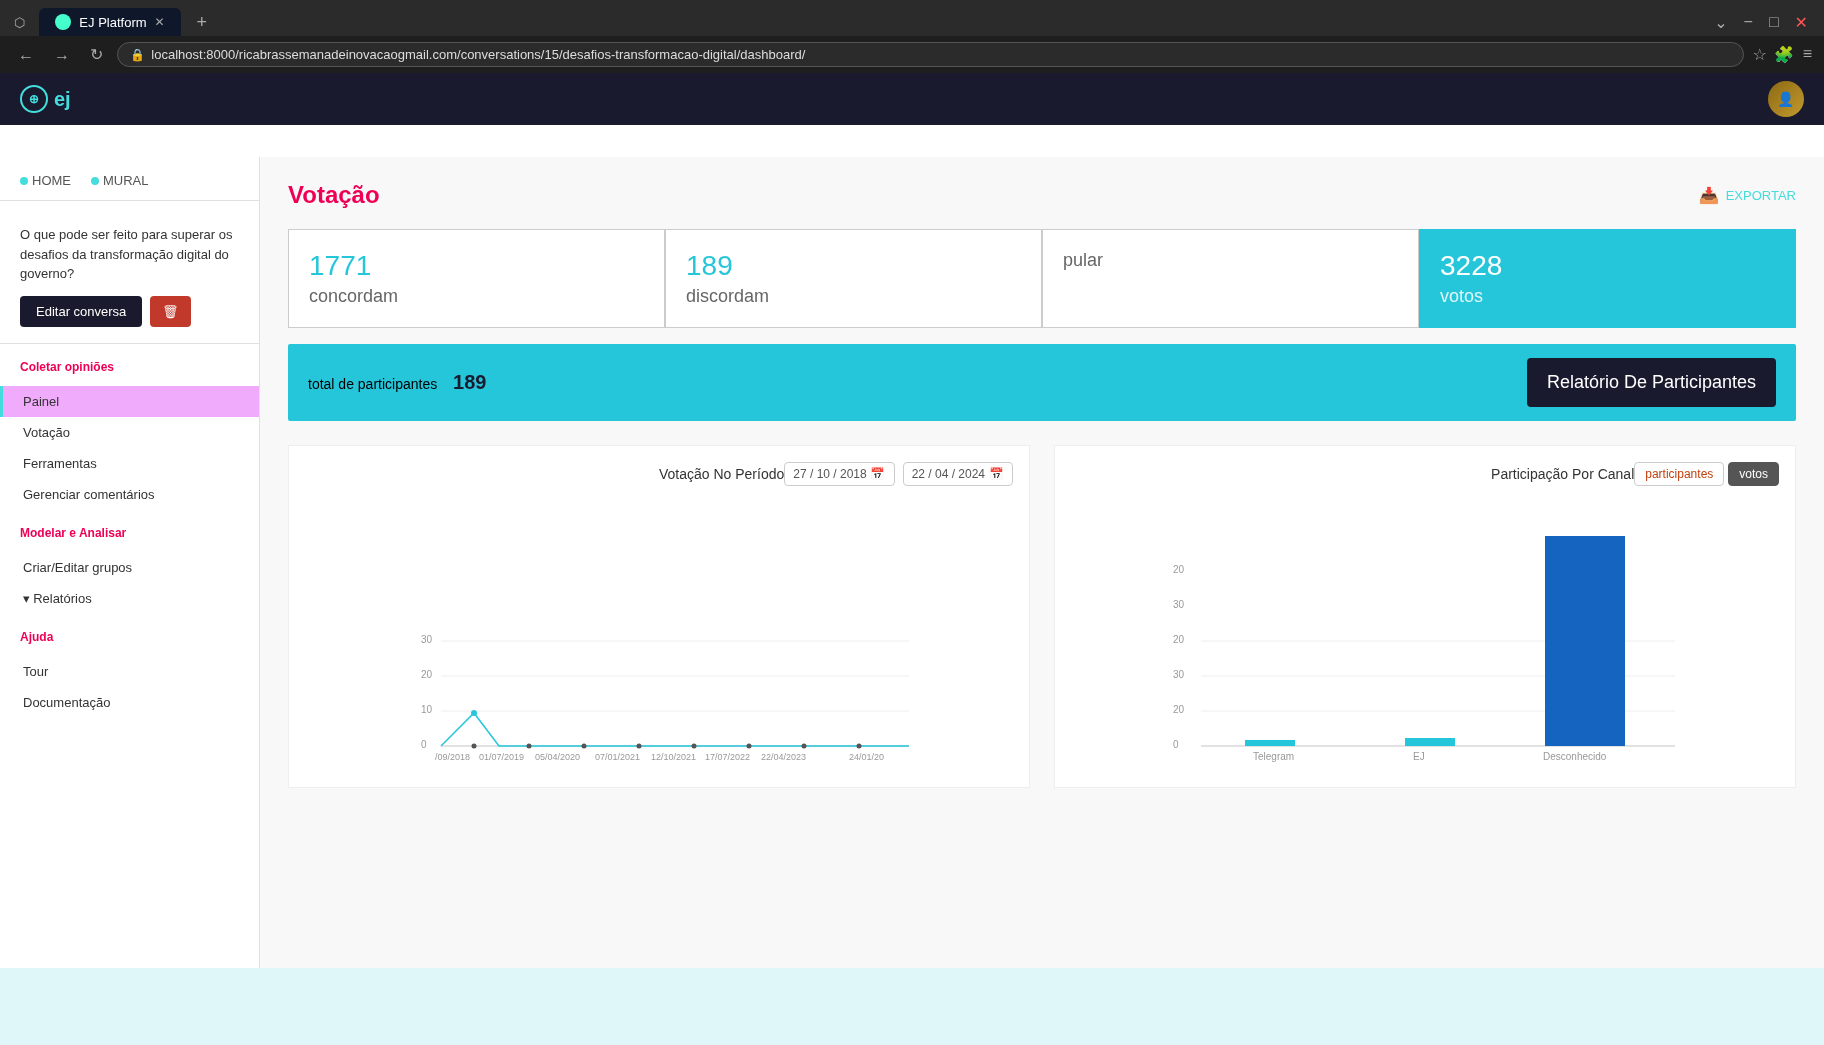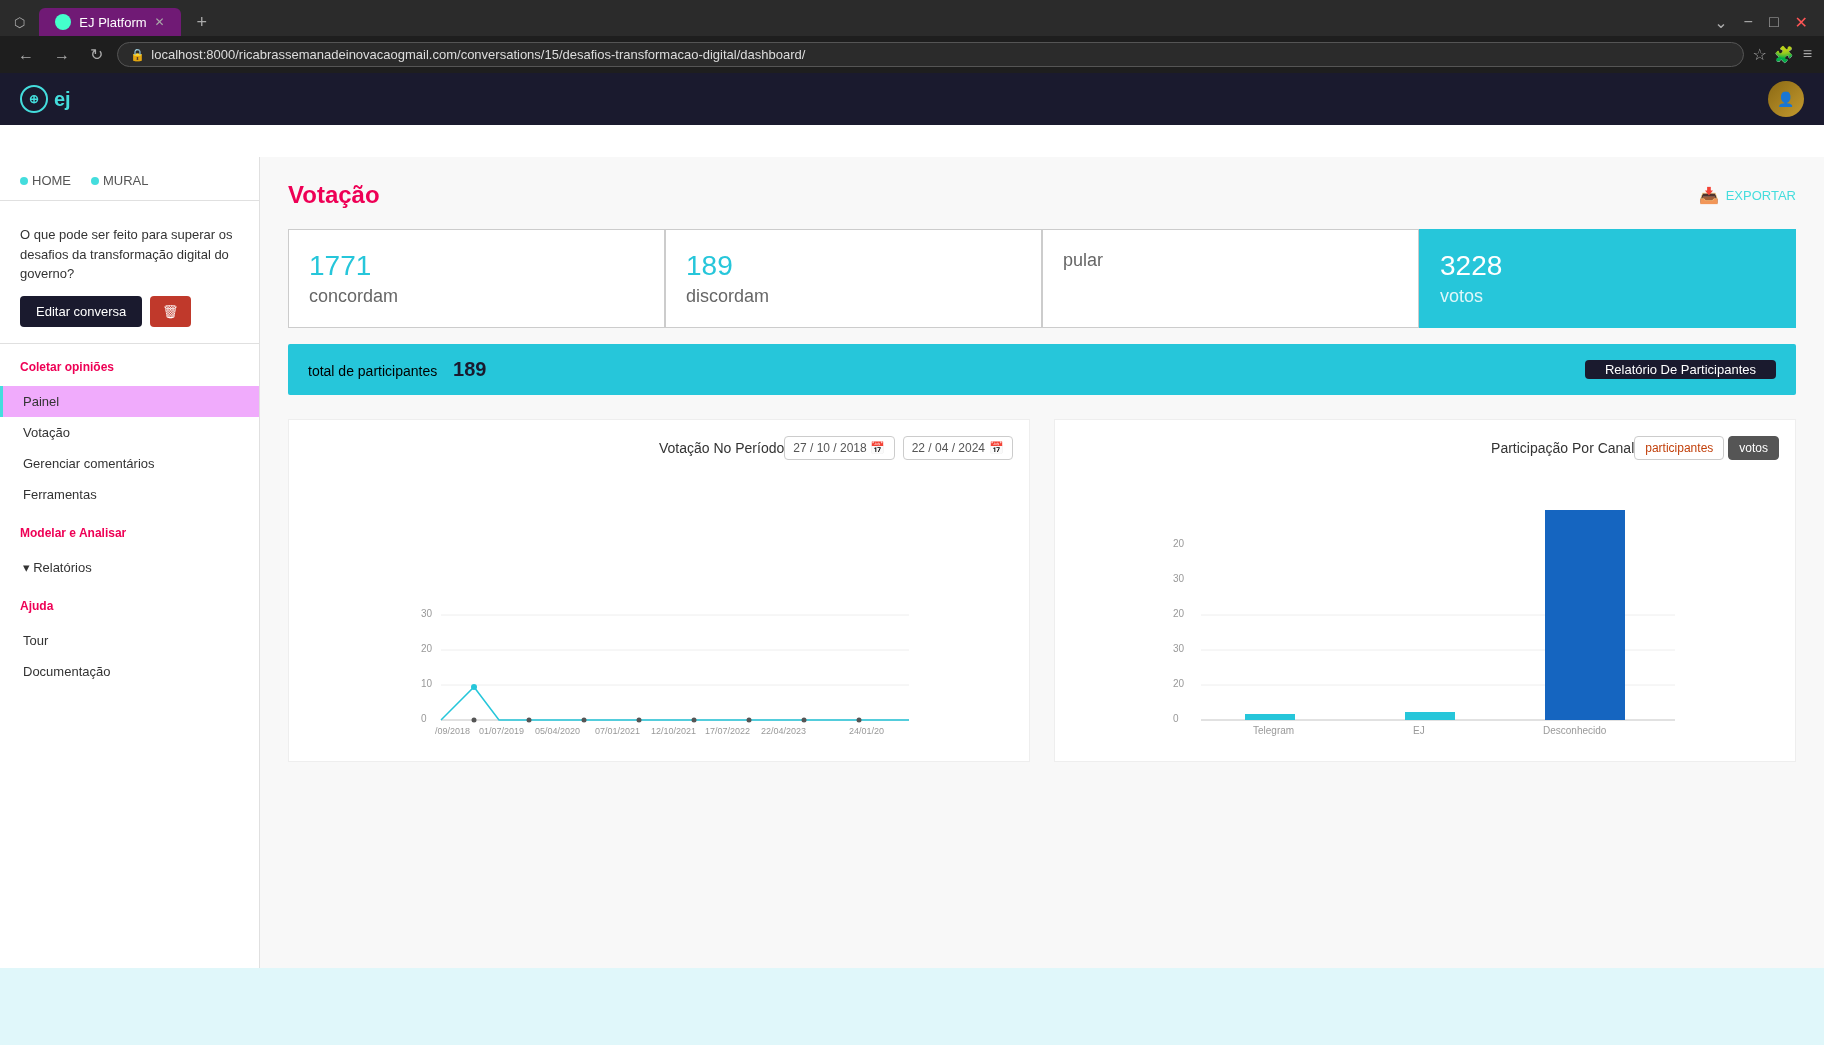--- a/index.html
+++ b/index.html
@@ -2,21 +2,21 @@
 <html><head>
   <meta charset="utf-8">
   <style>
     * { box-sizing: border-box; margin: 0; padding: 0; }
     body { font-family: 'Segoe UI', Arial, sans-serif; background: #f5f5f5; font-size: 14px; }
 
     
     .browser-chrome { background: #2b2b2b; width: 100%; }
     .browser-tabs { display: flex; align-items: center; padding: 8px 8px 0; gap: 4px; }
     .tab { background: #3c3c3c; color: #ccc; padding: 6px 16px; border-radius: 6px 6px 0 0; font-size: 13px; display: flex; align-items: center; gap: 8px; }
-    .tab.active { background: #701a75; color: #fff; }
+    .tab.active { background: #0f172a; color: #fff; }
     .tab-icon { width: 16px; height: 16px; border-radius: 50%; background: #4fc; display: inline-block; }
     .tab-close { color: #aaa; cursor: pointer; font-size: 12px; }
     .new-tab { color: #aaa; font-size: 18px; cursor: pointer; background: none; border: none; padding: 0 8px; }
     .browser-toolbar { background: #1e1e1e; display: flex; align-items: center; padding: 6px 12px; gap: 8px; }
     .nav-btn { color: #aaa; background: none; border: none; font-size: 16px; cursor: pointer; padding: 2px 6px; }
     .address-bar { flex: 1; background: #2b2b2b; border: 1px solid #555; border-radius: 20px; padding: 4px 12px; color: #ccc; font-size: 13px; display: flex; align-items: center; gap: 6px; }
     .address-bar .lock-icon { color: #aaa; font-size: 12px; }
     .address-text { color: #ddd; font-size: 13px; }
     .toolbar-right { display: flex; gap: 8px; color: #aaa; font-size: 16px; }
     .window-controls { display: flex; gap: 0; margin-left: 8px; }
@@ -58,21 +58,21 @@
     .stat-card { border: 1px solid #ccc; padding: 20px; background: #fff; }
     .stat-card:last-child { background: #26c6da; color: #fff; border-color: #26c6da; }
     .stat-number { font-size: 28px; font-weight: 300; color: #26c6da; margin-bottom: 4px; }
     .stat-card:last-child .stat-number { color: #fff; }
     .stat-label { font-size: 18px; color: #666; }
     .stat-card:last-child .stat-label { color: rgba(255,255,255,0.85); }
 
     
     .participants-bar { background: #26c6da; padding: 14px 20px; display: flex; align-items: center; justify-content: space-between; margin-bottom: 24px; border-radius: 2px; gap: 8px; }
     .participants-count { color: #1a1a2e; font-size: 20px; font-weight: 600; margin-left: 12px; }
-    .report-btn { background: #1a1a2e; color: #fff; border: none; border-radius: 4px; padding: 2px 20px; cursor: pointer; font-size: 13px; }
+    .report-btn { background: #1a1a2e; color: #fff; border: none; border-radius: 4px; padding: 14px 20px; cursor: pointer; font-size: 18px; }
 
     
     .charts-row { display: grid; grid-template-columns: 1fr 1fr; gap: 24px; }
     .chart-container { background: #fff; padding: 16px; border: 1px solid #eee; }
     .chart-header { display: flex; align-items: center; justify-content: flex-end; margin-bottom: 12px; }
     .chart-title { font-size: 14px; color: #333; font-weight: 500; }
     .date-filters { display: flex; gap: 8px; align-items: center; }
     .date-input { border: 1px solid #ccc; border-radius: 4px; padding: 4px 8px; font-size: 12px; color: #555; display: flex; align-items: center; gap: 4px; }
     .channel-filters { display: flex; gap: 4px; }
     .filter-btn { border: 1px solid #ccc; background: #fff; border-radius: 4px; padding: 4px 10px; font-size: 12px; cursor: pointer; color: #c2410c; }
@@ -155,26 +155,27 @@
         <button class="delete-btn">
           <span>🗑</span>
         </button>
       </div>
 
       <div class="sidebar-section">
         <div class="sidebar-section-title">Coletar opiniões</div>
       </div>
       <div class="sidebar-item active">Painel</div>
       <div class="sidebar-item">Votação</div>
+      <div class="sidebar-item">Ferramentas</div>
       <div class="sidebar-item">Gerenciar comentários</div>
-      <div class="sidebar-item">Ferramentas</div>
 
       <div class="sidebar-section">
         <div class="sidebar-section-title">Modelar e Analisar</div>
       </div>
+      <div class="sidebar-item">Criar/Editar grupos</div>
       <div class="sidebar-item">▾ Relatórios</div>
 
       <div class="sidebar-section">
         <div class="sidebar-section-title">Ajuda</div>
       </div>
       <div class="sidebar-item">Tour</div>
       <div class="sidebar-item">Documentação</div>
     </div>
 
     <div class="main-content">

